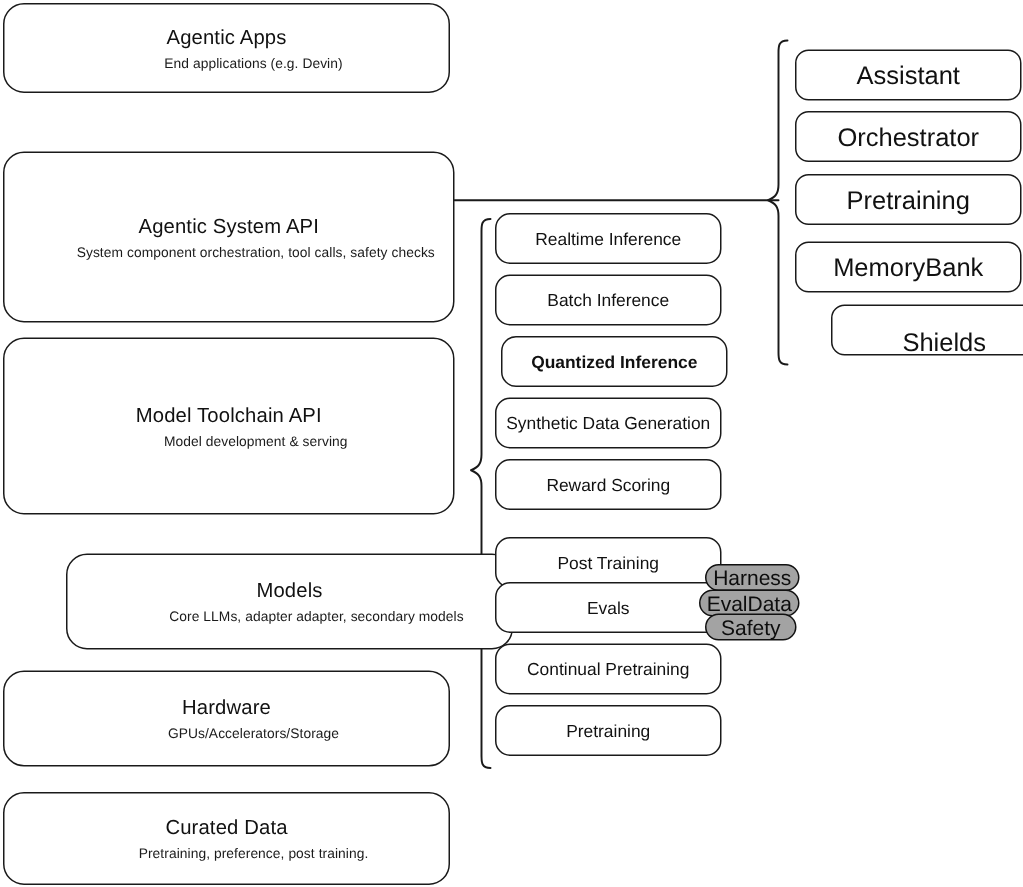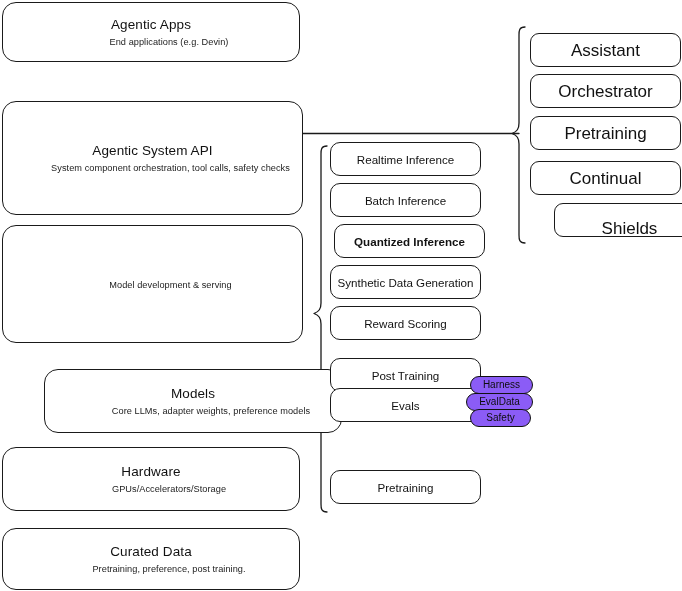--- a/index.html
+++ b/index.html
@@ -63,25 +63,25 @@
     font-size: 17px;
     line-height: 15px;
     color: #111111;
   }
   
   .pill {
     position: absolute;
     box-sizing: border-box;
     border: 1.4px solid #111111;
     border-radius: 999px;
-    background: #8b5cf6;
+    background: #a3a3a3;
     display: flex;
     align-items: center;
     justify-content: center;
-    font-size: 10px;
+    font-size: 14px;
     line-height: 12px;
     color: #0d0d0d;
     z-index: 5;
     text-align: right;
   }
   
   svg.links {
     position: absolute;
     left: 0;
     top: 0;
@@ -136,26 +136,27 @@
       <div class="layer-title">Agentic Apps</div>
       <div class="layer-sub">End applications (e.g. Devin)</div>
     </div>
 
     <div class="box layer-box" style="left:2px; top:84px; width:301px; height:114px;margin-top:17px;">
       <div class="layer-title">Agentic System API</div>
       <div class="layer-sub">System component orchestration, tool calls, safety checks</div>
     </div>
 
     <div class="box layer-box" style="left:2px; top:225px; width:301px; height:118px;">
+      <div class="layer-title">Model Toolchain API</div>
       <div class="layer-sub">Model development &amp; serving</div>
     </div>
 
     <div class="box layer-box" style="left:2px; top:369px; width:298px; height:64px;margin-left:42px;">
       <div class="layer-title">Models</div>
-      <div class="layer-sub">Core LLMs, adapter weights, preference models</div>
+      <div class="layer-sub">Core LLMs, adapter adapter, secondary models</div>
     </div>
 
     <div class="box layer-box" style="left:2px; top:447px; width:298px; height:64px;">
       <div class="layer-title">Hardware</div>
       <div class="layer-sub">GPUs/Accelerators/Storage</div>
     </div>
 
     <div class="box layer-box" style="left:2px; top:528px; width:298px; height:62px;text-align:center;">
       <div class="layer-title">Curated Data</div>
       <div class="layer-sub">Pretraining, preference, post training.</div>
@@ -175,35 +176,38 @@
     </div>
     <div class="box api-box" style="left:330px; top:306px; width:151px; height:34px;">
       <span>Reward Scoring</span>
     </div>
     <div class="box api-box" style="left:330px; top:358px; width:151px; height:34px;">
       <span>Post Training</span>
     </div>
     <div class="box api-box" style="left:330px; top:388px; width:151px; height:34px;">
       <span>Evals</span>
     </div>
+    <div class="box api-box" style="left:330px; top:429px; width:151px; height:34px;">
+      <span>Continual Pretraining</span>
+    </div>
     <div class="box api-box" style="left:330px; top:470px; width:151px; height:34px;">
       <span>Pretraining</span>
     </div>
 
     <div class="box comp-box" style="left:530px; top:33px; width:151px; height:34px;">
       <span>Assistant</span>
     </div>
     <div class="box comp-box" style="left:530px; top:74px; width:151px; height:34px;">
       <span>Orchestrator</span>
     </div>
     <div class="box comp-box" style="left:530px; top:116px; width:151px; height:34px;">
       <span>Pretraining</span>
     </div>
     <div class="box comp-box" style="left:530px; top:161px; width:151px; height:34px;">
-      <span>Continual</span>
+      <span>MemoryBank</span>
     </div>
     <div class="box comp-box" style="left:554px; top:203px; width:151px; height:34px;justify-content:flex-end;">
       <span>Shields</span>
     </div>
 
     <div class="pill" style="left:470px; top:376px; width:63px; height:18px;">
       <span>Harness</span>
     </div>
     <div class="pill" style="left:466px; top:393px; width:67px; height:18px;">
       <span>EvalData</span>

